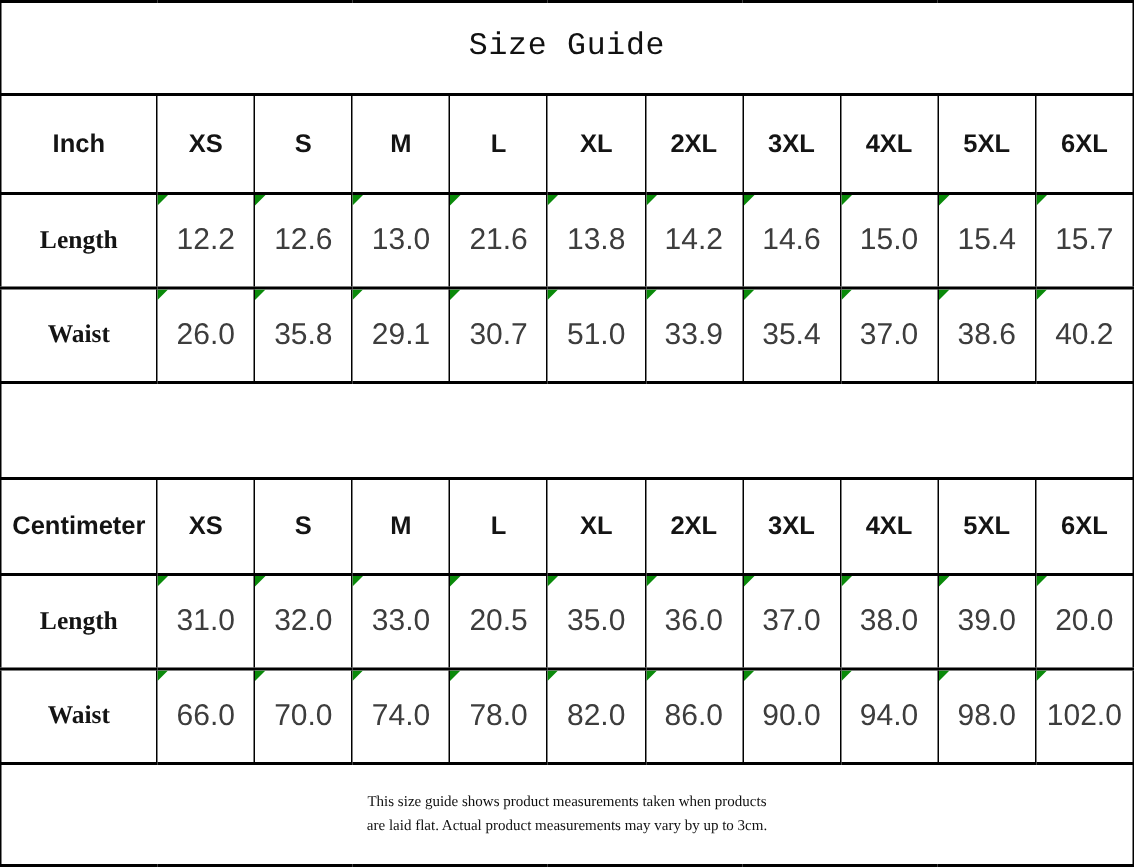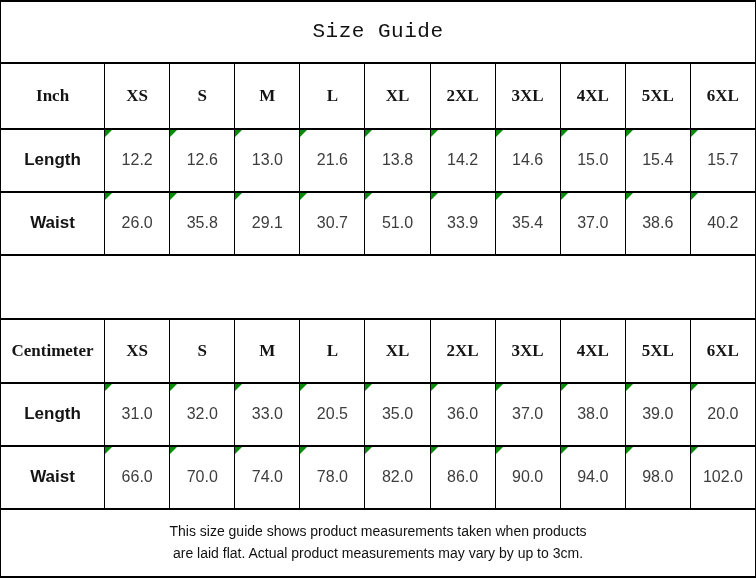--- a/index.html
+++ b/index.html
@@ -46,53 +46,53 @@
   tr.r-foot   td { height: 66px; }
 
   td.title-cell {
     font-family: "Liberation Mono", "DejaVu Sans Mono", monospace;
     font-size: 21px;
     font-weight: 400;
     color: var(--mono-text);
     letter-spacing: 0.5px;
   }
   td.head-cell {
+    font-family: Liberation Sans, sans-serif;
+    font-size: 17px;
+    font-weight: 700;
+    color: var(--head-text);
+  }
+  td.label-cell {
     font-family: Liberation Serif, serif;
     font-size: 17px;
     font-weight: 700;
     color: var(--head-text);
   }
-  td.label-cell {
-    font-family: Liberation Sans, sans-serif;
-    font-size: 17px;
-    font-weight: 700;
-    color: var(--head-text);
-  }
   td.value-cell {
     font-family: "Liberation Sans", "DejaVu Sans", sans-serif;
-    font-size: 16px;
+    font-size: 20px;
     font-weight: 400;
     color: var(--value-text);
     position: relative;
   }
   
   td.flagged::before {
     content: "";
     position: absolute;
     top: 0;
     left: 0;
     width: 0;
     height: 0;
     border-top: 7px solid var(--flag);
     border-right: 7px solid transparent;
   }
   td.gap-cell { background: var(--bg); }
   td.foot-cell {
-    font-family: Liberation Sans, sans-serif;
-    font-size: 14px;
+    font-family: Liberation Serif, serif;
+    font-size: 10px;
     line-height: 1.55;
     color: var(--mono-text);
     white-space: nowrap;
   }
 </style>
 </head>
 <body>
 
 <div class="sheet">
   <table class="size-guide">

